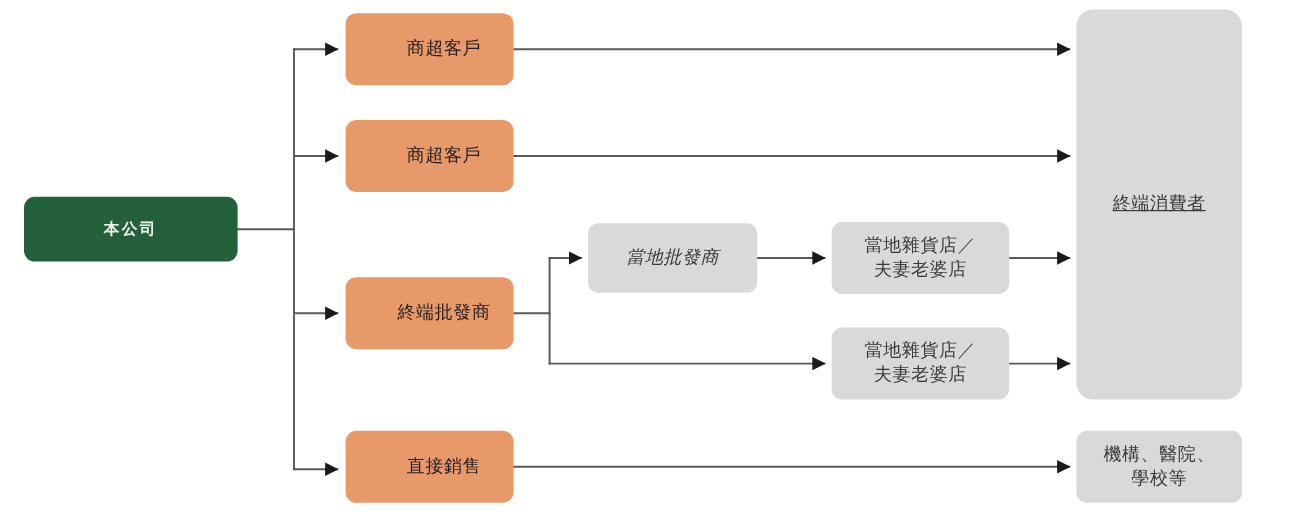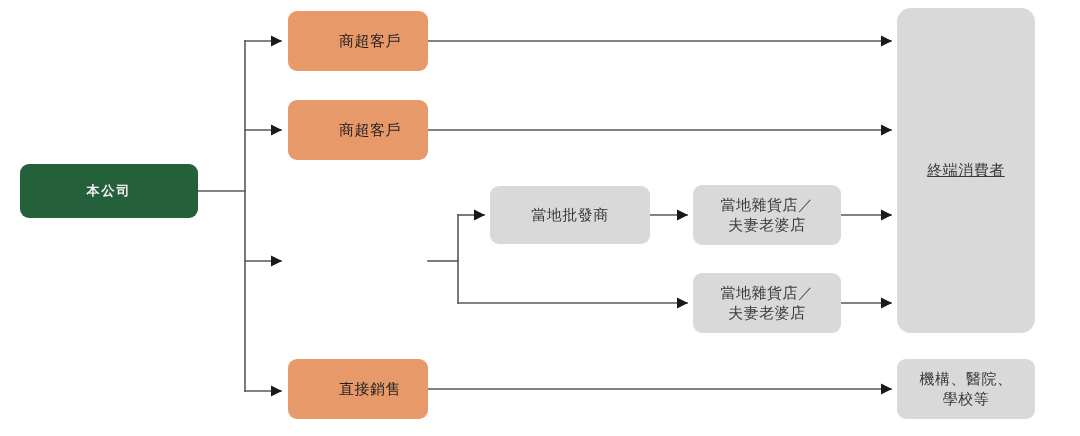--- a/index.html
+++ b/index.html
@@ -101,24 +101,25 @@
       <path d="M 428 389 L 891 389" marker-end="url(#arrow)"></path>
     </g>
   </svg>
 
   <div class="node node-root" style="left:20px; top:164px; width:178px; height:54px;">本公司</div>
 
   <div class="node node-channel" style="left:288px; top:11px; width:140px; height:60px;">商超客戶</div>
 
   <div class="node node-channel" style="left:288px; top:100px; width:140px; height:60px;">商超客戶</div>
 
+  <div class="node node-channel" style="left:288px; top:231px; width:140px; height:60px;">終端批發商</div>
 
   <div class="node node-channel" style="left:288px; top:359px; width:140px; height:60px;">直接銷售</div>
 
-  <div class="node node-gray" style="left:490px; top:186px; width:160px; height:58px;">當地批發商</div>
+  <div class="node node-gray" style="left:490px; top:186px; width:141px; height:58px;font-style:italic;">當地批發商</div>
 
   <div class="node node-gray" style="left:693px; top:185px; width:148px; height:60px;">當地雜貨店／
 夫妻老婆店</div>
 
   <div class="node node-gray" style="left:693px; top:273px; width:148px; height:60px;">當地雜貨店／
 夫妻老婆店</div>
 
   <div class="node node-tall" style="left:897px; top:8px; width:138px; height:325px; border-radius:14px;">終端消費者</div>
 
   <div class="node node-gray" style="left:897px; top:359px; width:138px; height:60px;">機構、醫院、

